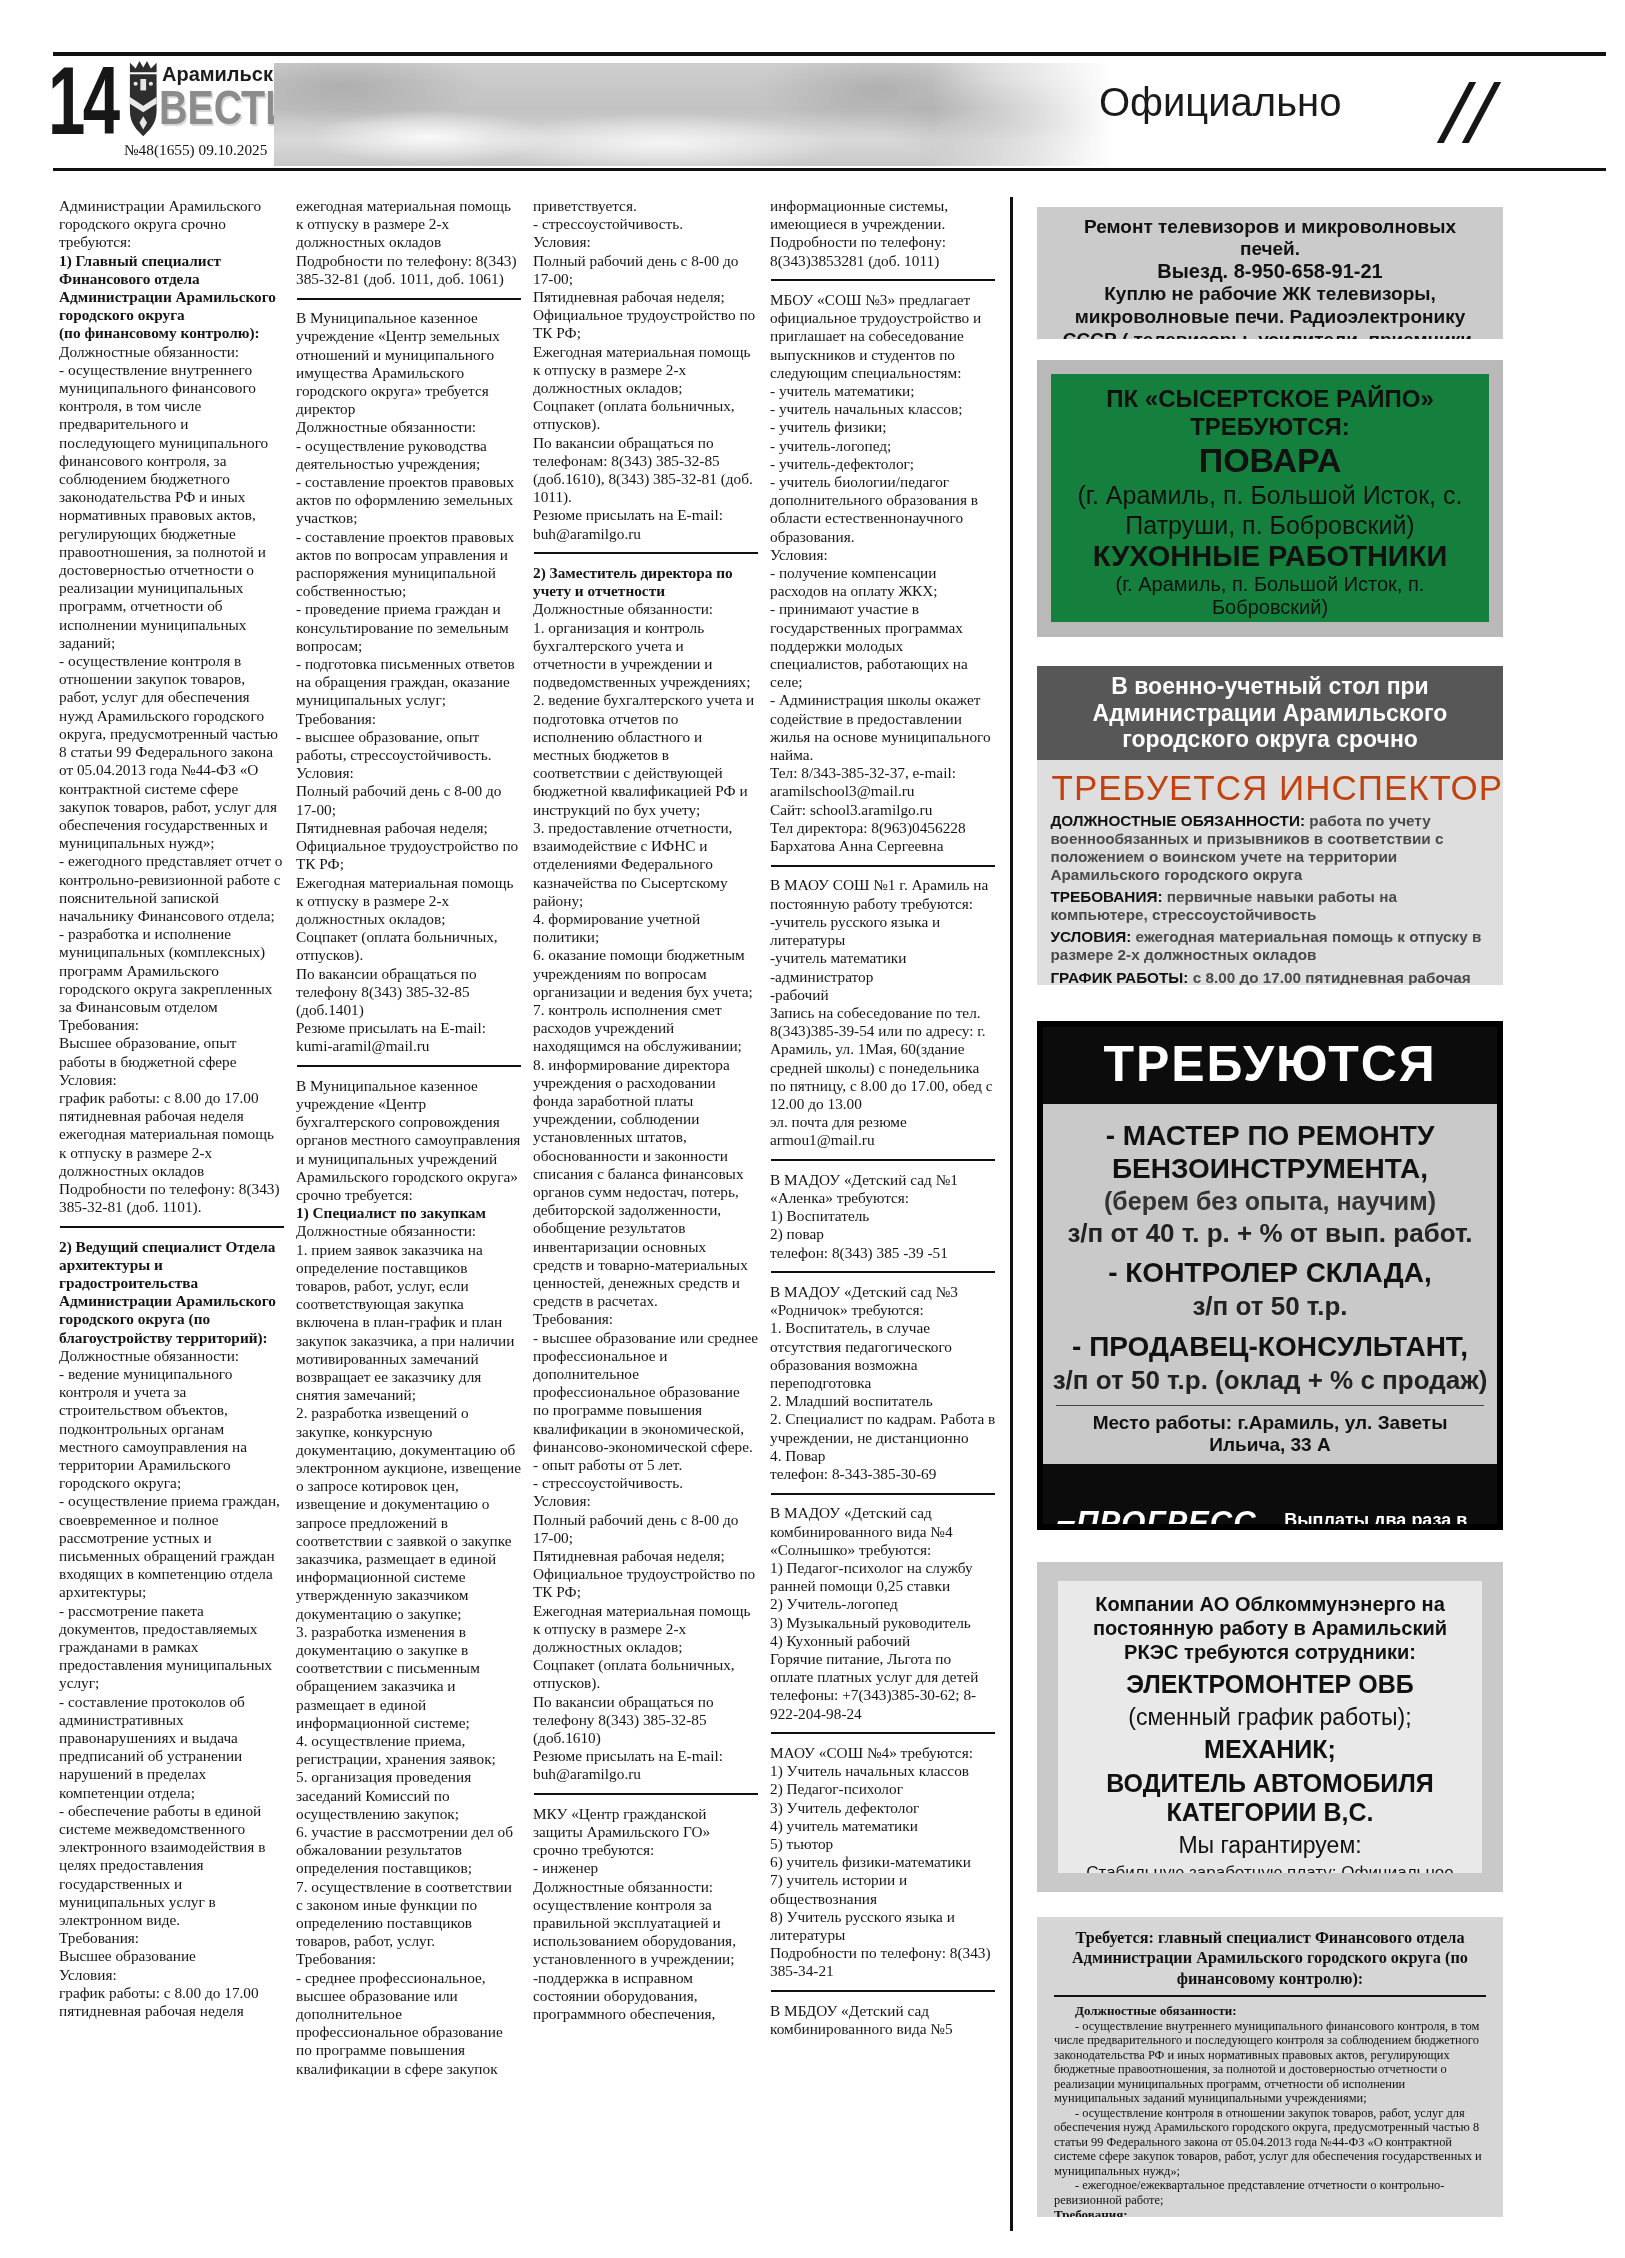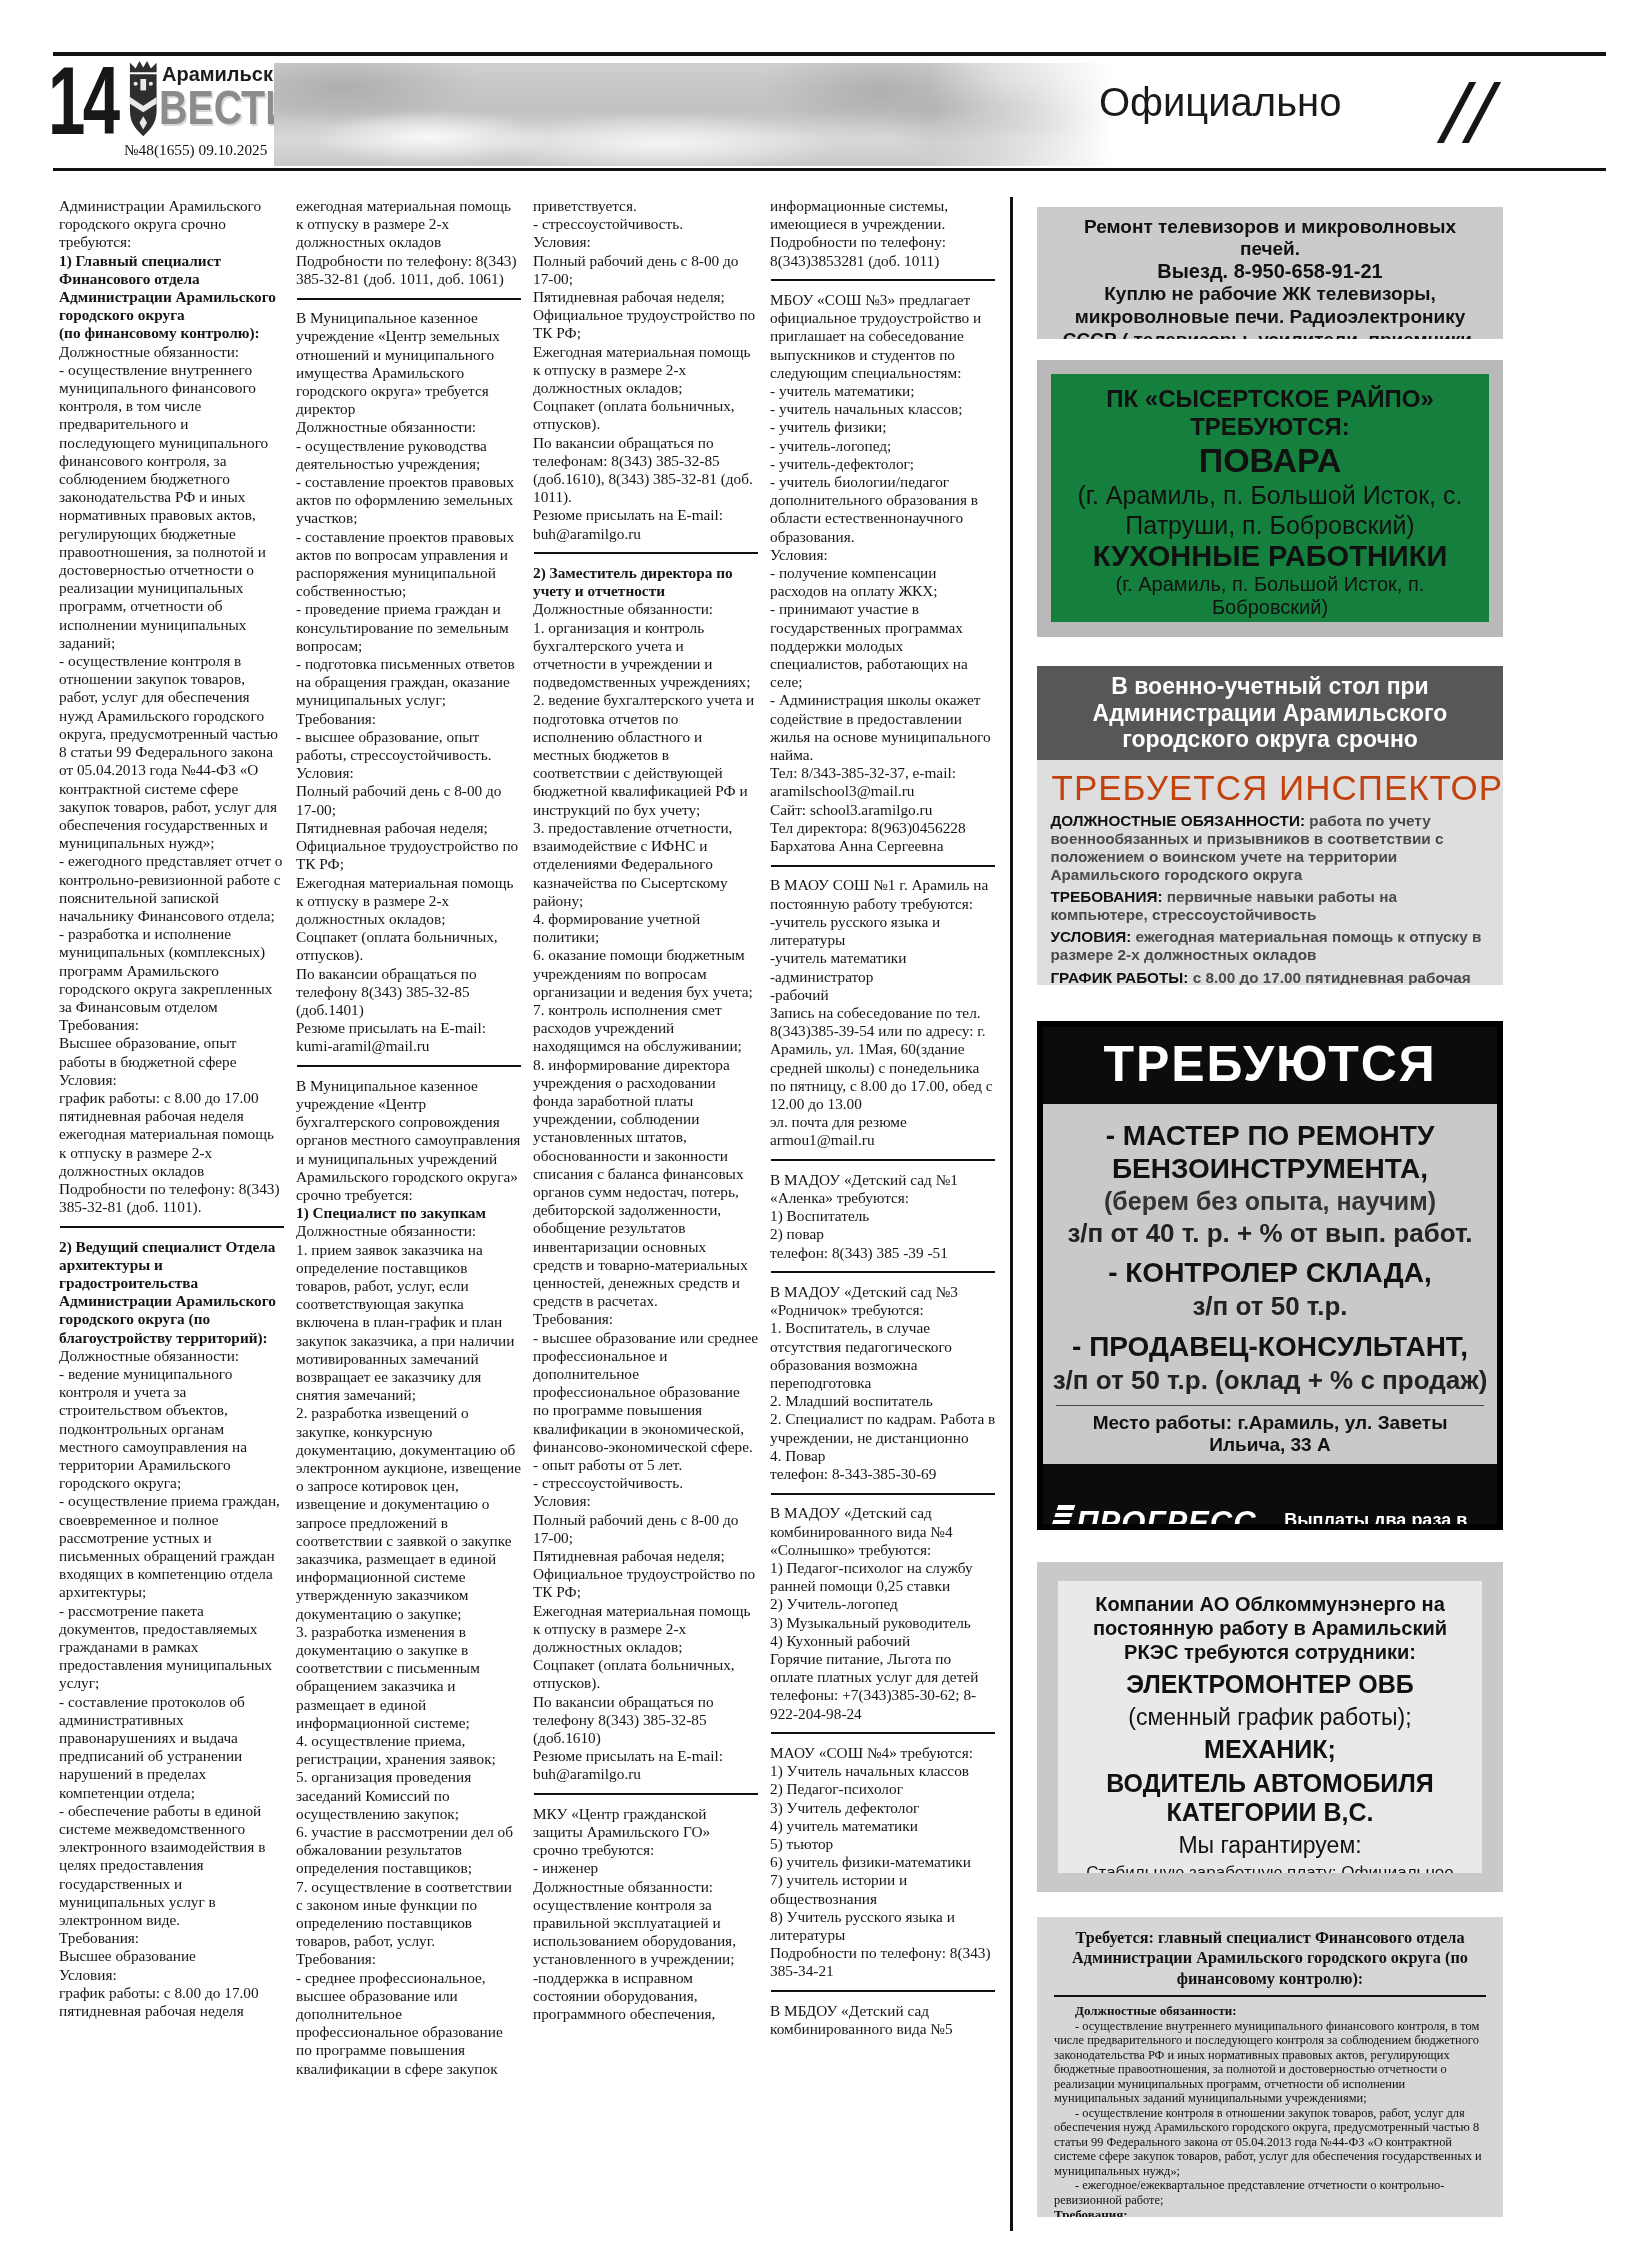--- a/index.html
+++ b/index.html
@@ -67,21 +67,21 @@
   .pg-header{background:#0c0c0c;color:#fff;text-align:center;font-size:50px;font-weight:800;
              padding:8.6px 0 10.5px;letter-spacing:1.9px;}
   .pg-body{text-align:center;padding:7.6px 9.6px 0;}
   .pg-name{font-size:28px;font-weight:800;line-height:1.18;margin:7.6px 0 0 !important;}
   .pg-note{font-size:25px;font-weight:600;color:#333;margin:1.9px 0 0 !important;}
   .pg-salary{font-size:26px;font-weight:700;color:#222;margin:1.9px 0 0 !important;}
   .maybe:empty{display:none;}
   .pg-divider{border-top:1.9px solid #444;margin:9.6px 3.8px 5.7px;}
   .pg-location{font-size:19px;font-weight:700;margin:0 0 7.6px !important;}
   .pg-footer{background:#0c0c0c;color:#fff;display:flex;align-items:center;gap:9.6px;padding:6.7px 11.5px;}
-  .pg-logo{font-size:31px;font-weight:800;font-style:italic;letter-spacing:1px;display:flex;align-items:flex-start;gap:4.8px;white-space:nowrap;}
+  .pg-logo{font-size:31px;font-weight:800;font-style:italic;letter-spacing:1px;display:flex;align-items:flex-end;gap:4.8px;white-space:nowrap;}
   .logo-bars{width:17px;height:20px;display:inline-block;transform:skewX(-18deg);
      background:linear-gradient(#fff 0 4.8px,transparent 4.8px 7.6px,#fff 7.6px 12.4px,transparent 12.4px 15.3px,#fff 15.3px 20px);}
   .pg-note2{font-size:18px;font-weight:700;line-height:1.2;text-align:center;flex:1;margin-top:40px;}
   .ad-energo-outer{margin-top:32px;background:#c9c9c9;padding:19px 21px;height:330px;}
   .ad-energo{background:#e9e9e9;height:100%;text-align:center;padding:11.5px 13.4px;box-sizing:border-box;overflow:hidden;}
   .en-header{font-size:20px;font-weight:700;line-height:1.2;margin:0 0 5.7px !important;}
   .en-job{font-size:25px;font-weight:700;margin:4.8px 0 !important;}
   .en-note{font-size:23px;margin:3.8px 0 !important;}
   .en-guar p{font-size:17px;margin:0;line-height:1.18;}
   .ad-fin{margin-top:25px;background:#d6d6d6;padding:9.6px 17px;height:300px;

